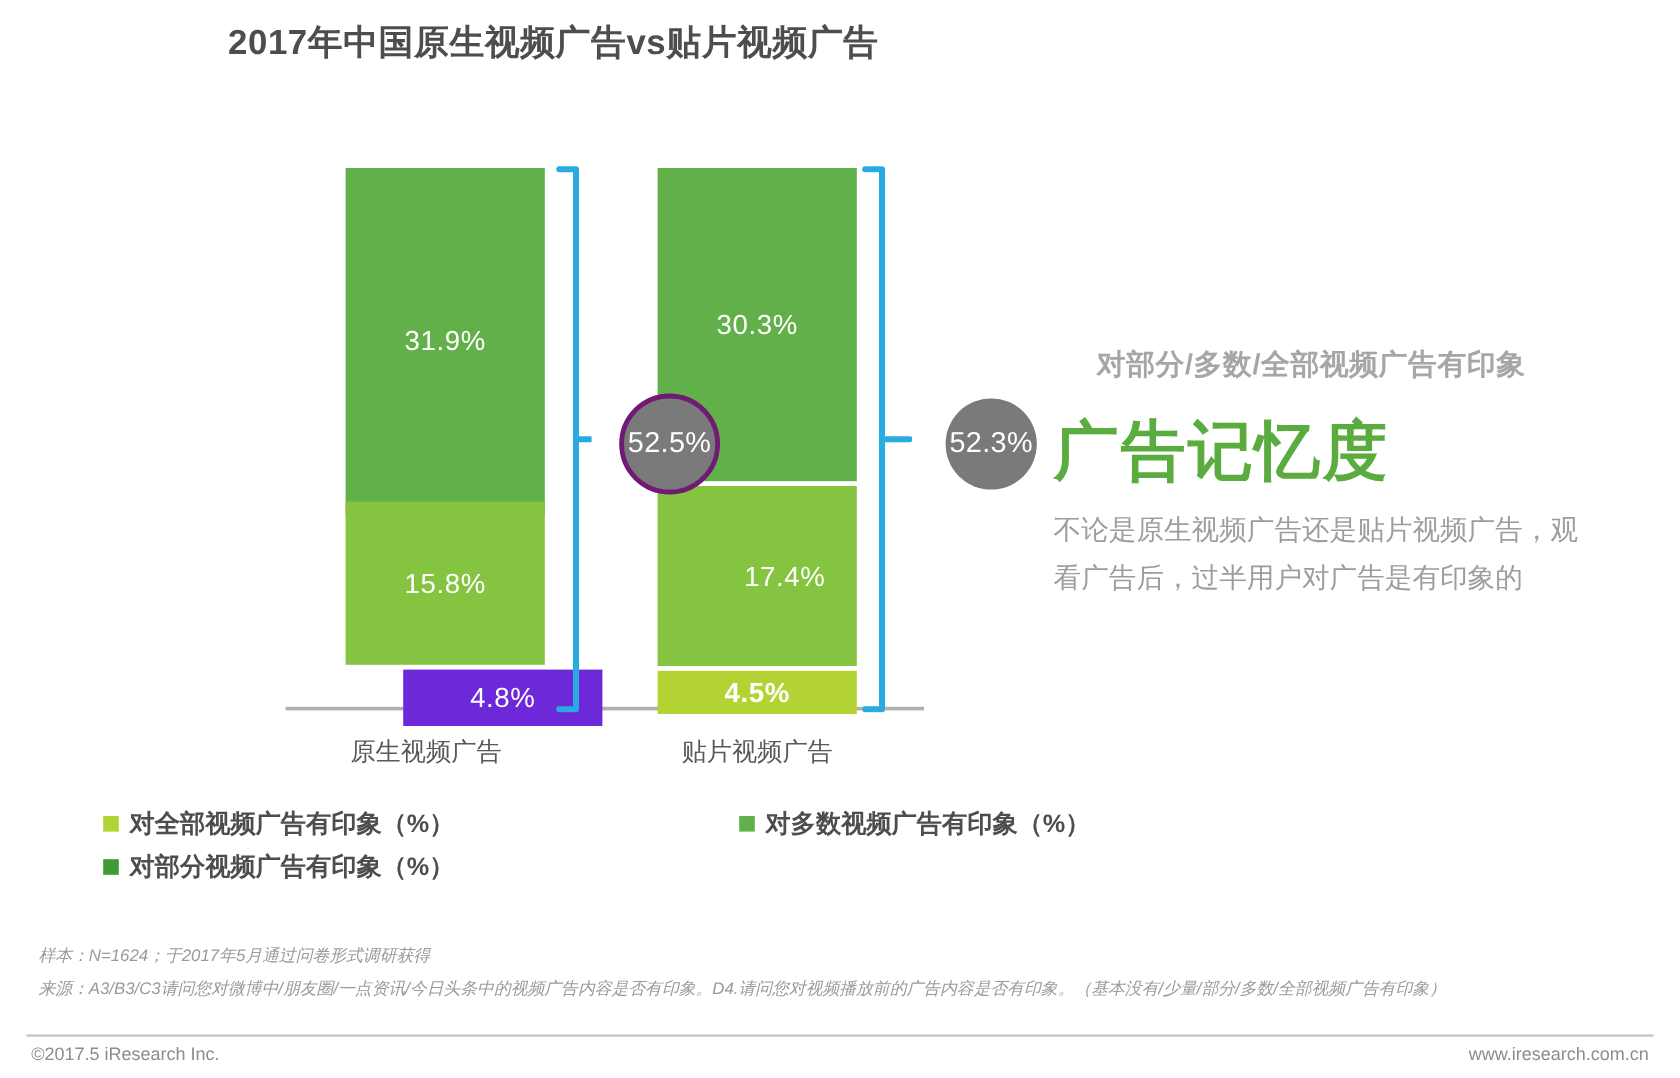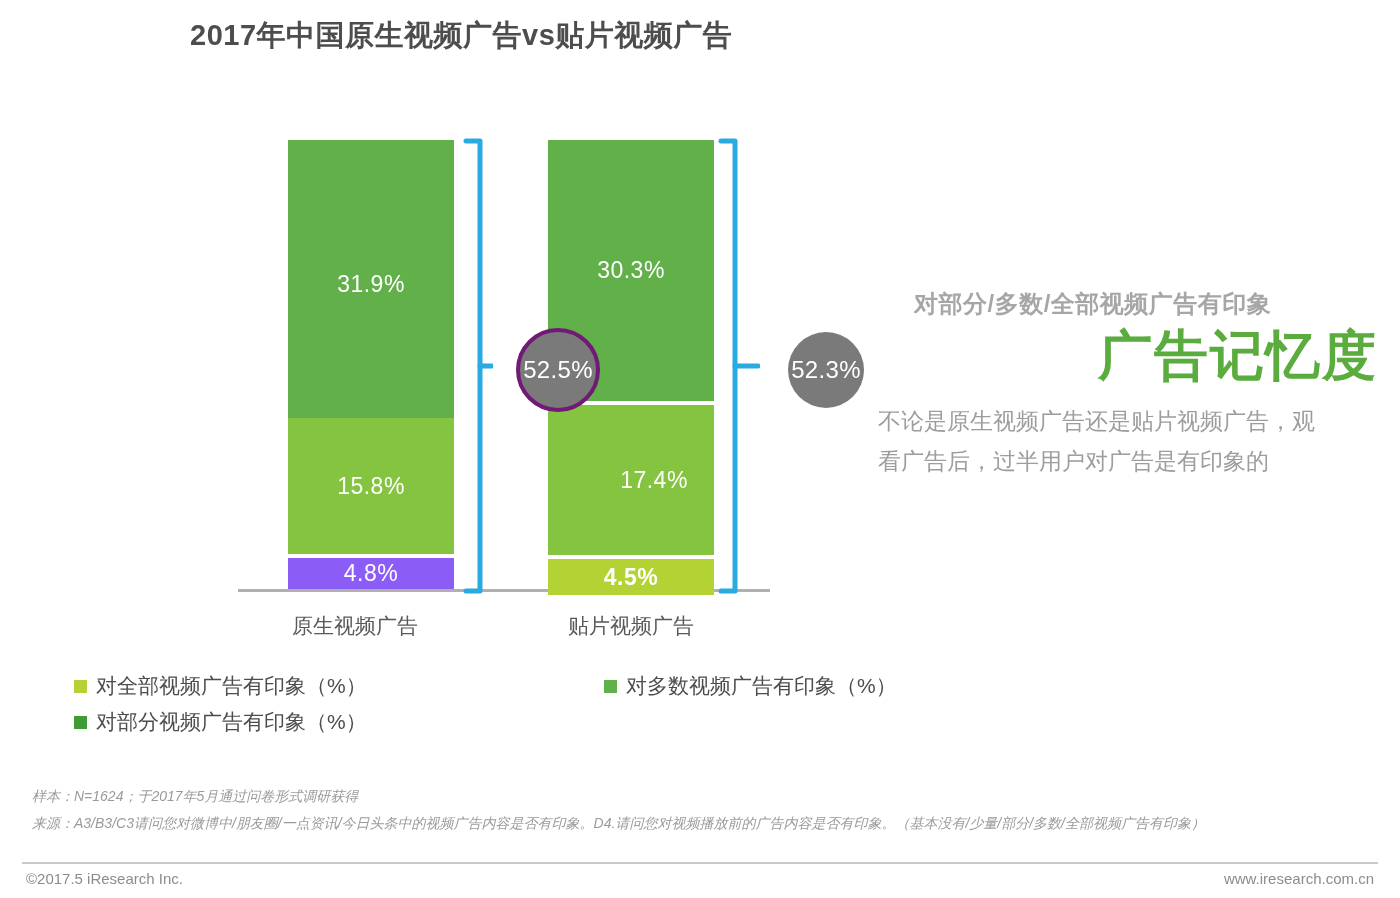--- a/index.html
+++ b/index.html
@@ -53,36 +53,36 @@
   .badge {
     position: absolute; border-radius: 50%;
     background: #7a7a7a; color: #ffffff;
     display: flex; align-items: center; justify-content: center;
     font-size: 24px; letter-spacing: 0.3px;
   }
   .badge-1 { left: 516px; top: 328px; width: 84px; height: 84px; border: 4px solid #701a75; }
   .badge-2 { left: 788px; top: 332px; width: 76px; height: 76px; }
 
   
-  .legend { position: absolute; left: 74px; top: 672px; width: 900px; }
+  .legend { position: absolute; left: 86px; top: 672px; width: 900px; font-weight: bold; }
   .legend-row { display: flex; align-items: flex-start; margin-bottom: 8px; }
   .legend-item { display: flex; align-items: center; }
   .legend-item.col1 { width: 530px; }
   .sw { width: 13px; height: 13px; margin-right: 9px; flex: 0 0 auto; }
   .legend-label { font-size: 21px; color: #4d4d4d; white-space: nowrap; }
 
   
   .right-panel { position: absolute; left: 878px; top: 288px; width: 500px; }
   .rp-kicker {
     font-size: 24px; font-weight: bold; color: #a6a6a6;
     letter-spacing: 0.5px; margin-left: 36px; white-space: nowrap;
   }
   .rp-head {
     font-size: 54px; font-weight: bold; color: #5aac3e;
-    letter-spacing: 2px; margin-top: 0; white-space: nowrap; text-align: right;
+    letter-spacing: 2px; margin-top: 20px; white-space: nowrap;
   }
   .rp-body {
     margin-top: 8px; font-size: 23px; line-height: 1.75;
     color: #9d9d9d; width: 450px;
   }
 
   
   .notes { position: absolute; left: 32px; top: 786px; width: 1340px; }
   .note-line { font-size: 14px; color: #9a9a9a; line-height: 1.55; font-style: italic; }
   .note-sample { margin-bottom: 5px; }
@@ -105,21 +105,21 @@
 
     <div class="axis-line"></div>
 
     <div class="bar bar-1">
       <div class="seg" style="top:140px; height:289px; background:#62b04a;">
         <span>31.9%</span>
       </div>
       <div class="seg" style="top:418px; height:136px; background:#85c441;">
         <span>15.8%</span>
       </div>
-      <div class="seg" style="top:558px; height:31px; background:#8b5cf6;">
+      <div class="seg" style="top:558px; height:47px; background:#6d28d9;margin-left:48px;">
         <span>4.8%</span>
       </div>
     </div>
 
     <div class="bar bar-2">
       <div class="seg" style="top:140px; height:261px; background:#62b04a;">
         <span>30.3%</span>
       </div>
       <div class="seg" style="top:405px; height:150px; background:#85c441;padding-left:46px;">
         <span>17.4%</span>

